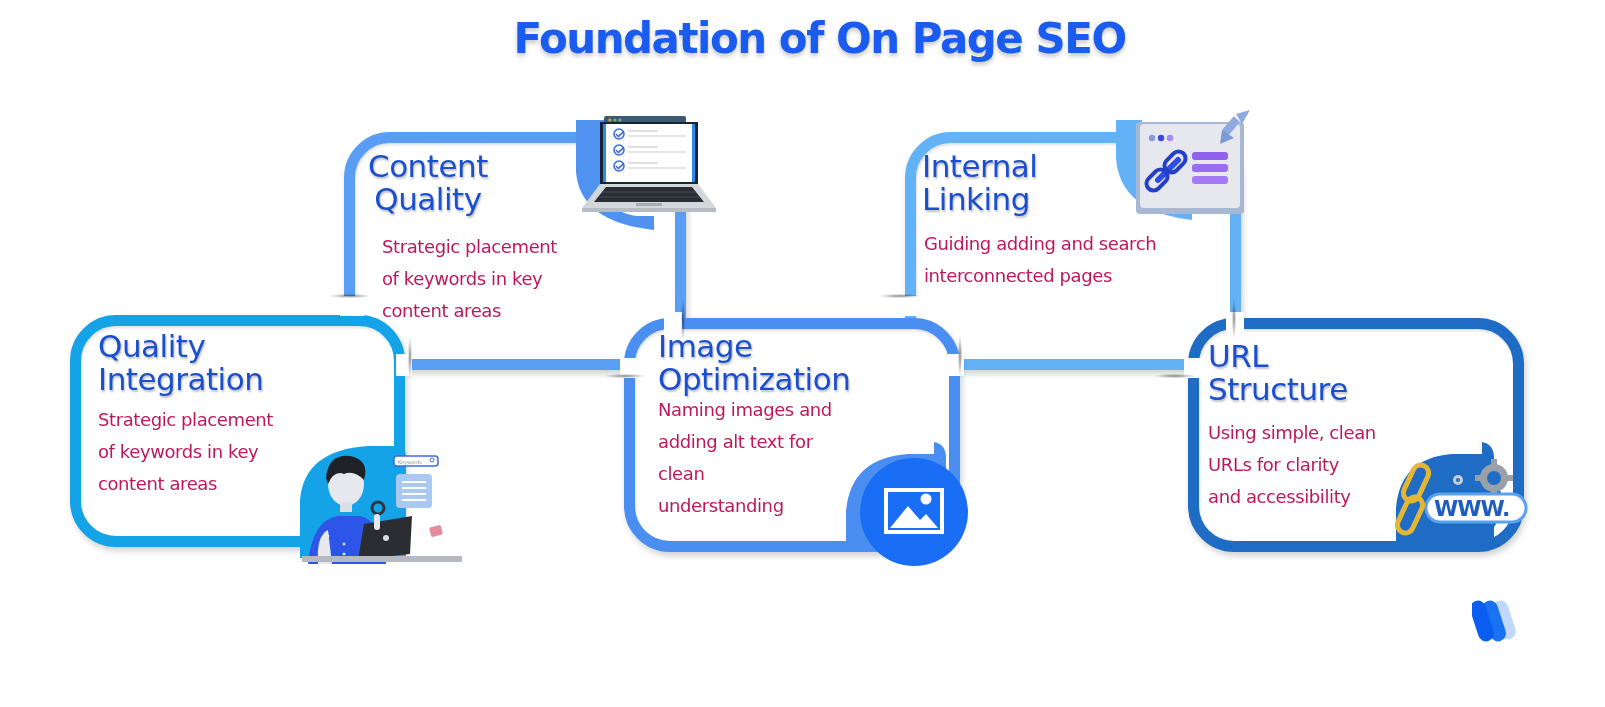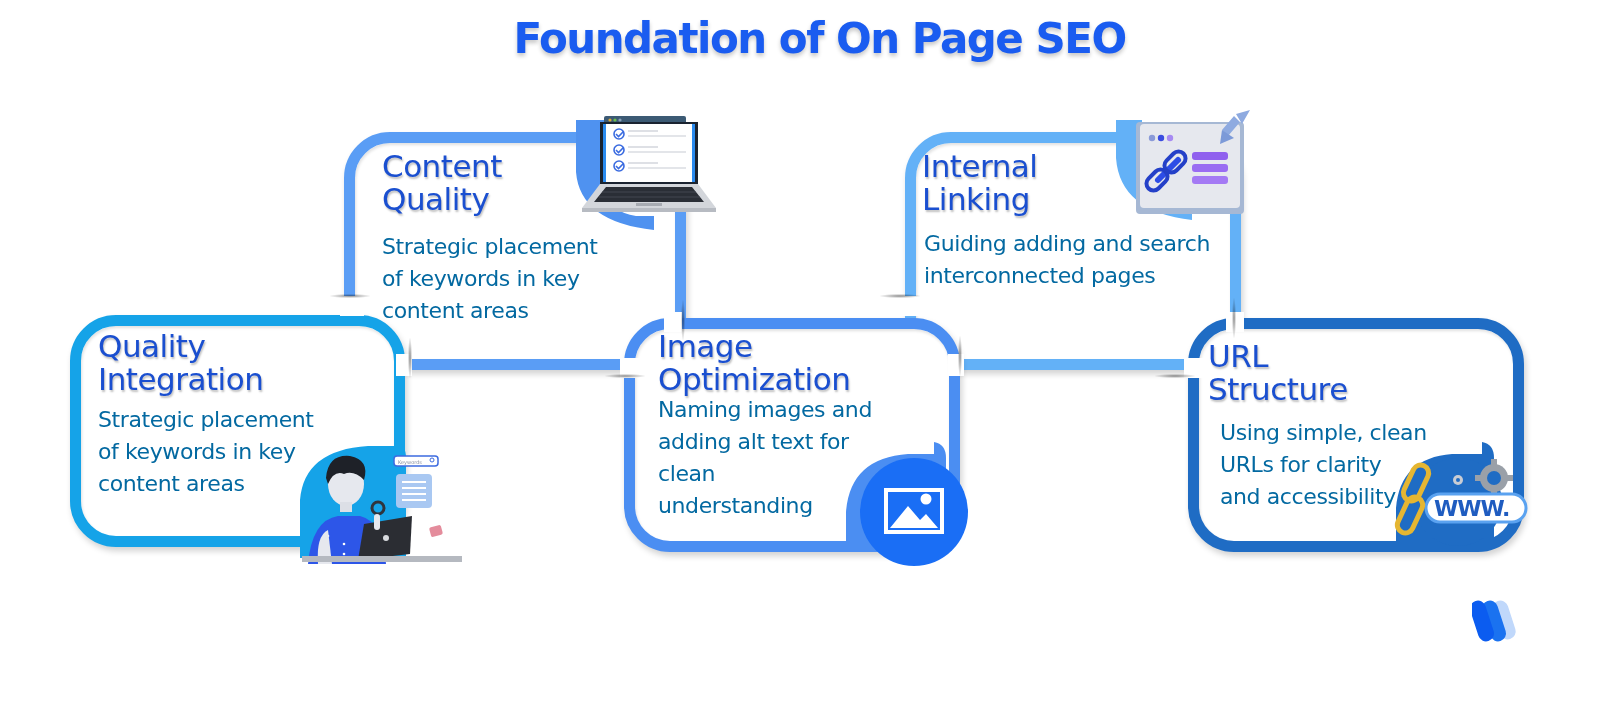--- a/index.html
+++ b/index.html
@@ -31,22 +31,22 @@
     background: radial-gradient(ellipse at center, rgba(0,0,0,0.45) 0%, rgba(0,0,0,0) 75%); }
   .gap-vshadow { position: absolute; width: 4px; height: 40px; border-radius: 2px;
     background: radial-gradient(ellipse at center, rgba(0,0,0,0.45) 0%, rgba(0,0,0,0) 75%); }
 
   .heading {
     position: absolute; font-family: "DejaVu Sans", sans-serif; font-size: 31px;
     line-height: 33px; color: #1a4fd0; letter-spacing: -0.5px;
     text-shadow: 1px 2px 2px rgba(0,0,0,0.25);
   }
   .desc {
-    position: absolute; font-family: "DejaVu Sans", sans-serif; font-size: 22px;
-    line-height: 32px; color: #0369a1; letter-spacing: -0.4px;
+    position: absolute; font-family: "DejaVu Sans", sans-serif; font-size: 18px;
+    line-height: 32px; color: #be185d; letter-spacing: -0.4px;
   }
 
   
   .badge { position: absolute; }
 
   .logo { position: absolute; left: 1472px; top: 598px; width: 50px; height: 46px; }
 </style>
 </head>
 <body>
 
@@ -91,21 +91,21 @@
   <div class="heading" style="left:98px;top:330px;">
     <div>Quality</div>
     <div>Integration</div>
   </div>
   <div class="desc" style="left:98px;top:404px;">
     <div>Strategic placement</div>
     <div>of keywords in key</div>
     <div>content areas</div>
   </div>
 
-  <div class="heading" style="left:382px;top:150px;">
+  <div class="heading" style="left:368px;top:150px;text-align:center;">
     <div>Content</div>
     <div>Quality</div>
   </div>
   <div class="desc" style="left:382px;top:231px;">
     <div>Strategic placement</div>
     <div>of keywords in key</div>
     <div>content areas</div>
   </div>
 
   <div class="heading" style="left:658px;top:330px;">
@@ -125,21 +125,21 @@
   </div>
   <div class="desc" style="left:924px;top:228px;">
     <div>Guiding adding and search</div>
     <div>interconnected pages</div>
   </div>
 
   <div class="heading" style="left:1208px;top:340px;">
     <div>URL</div>
     <div>Structure</div>
   </div>
-  <div class="desc" style="left:1208px;top:417px;margin-left:12px;">
+  <div class="desc" style="left:1208px;top:417px;">
     <div>Using simple, clean</div>
     <div>URLs for clarity</div>
     <div>and accessibility</div>
   </div>
 
   <div class="badge" style="left:566px;top:112px;width:152px;height:120px;">
     <svg width="152" height="120" viewBox="0 0 152 120">
       <path d="M4 10 L50 10 L50 70 Q50 96 80 100 L96 100 L96 120 L4 120 Z" fill="#5a9df5" opacity="0"></path>
       <path d="M10 8 L40 8 L40 80 Q44 100 70 104 L88 104 L88 118 Q14 110 10 60 Z" fill="#4f92f0"></path>
 

